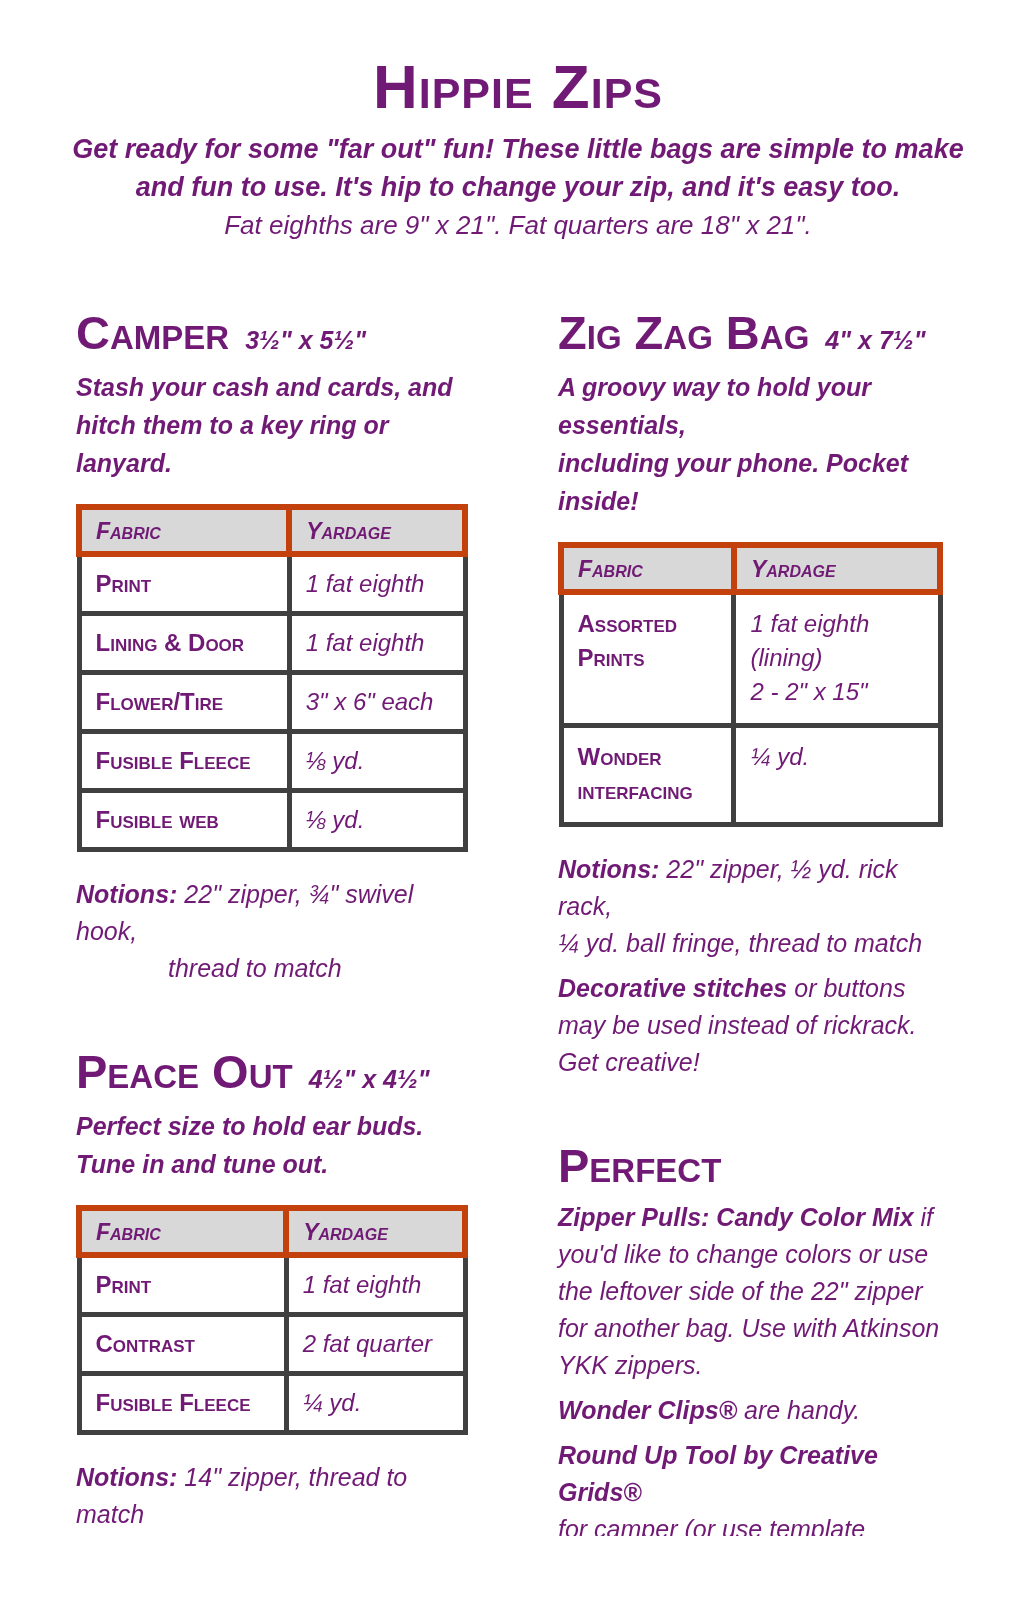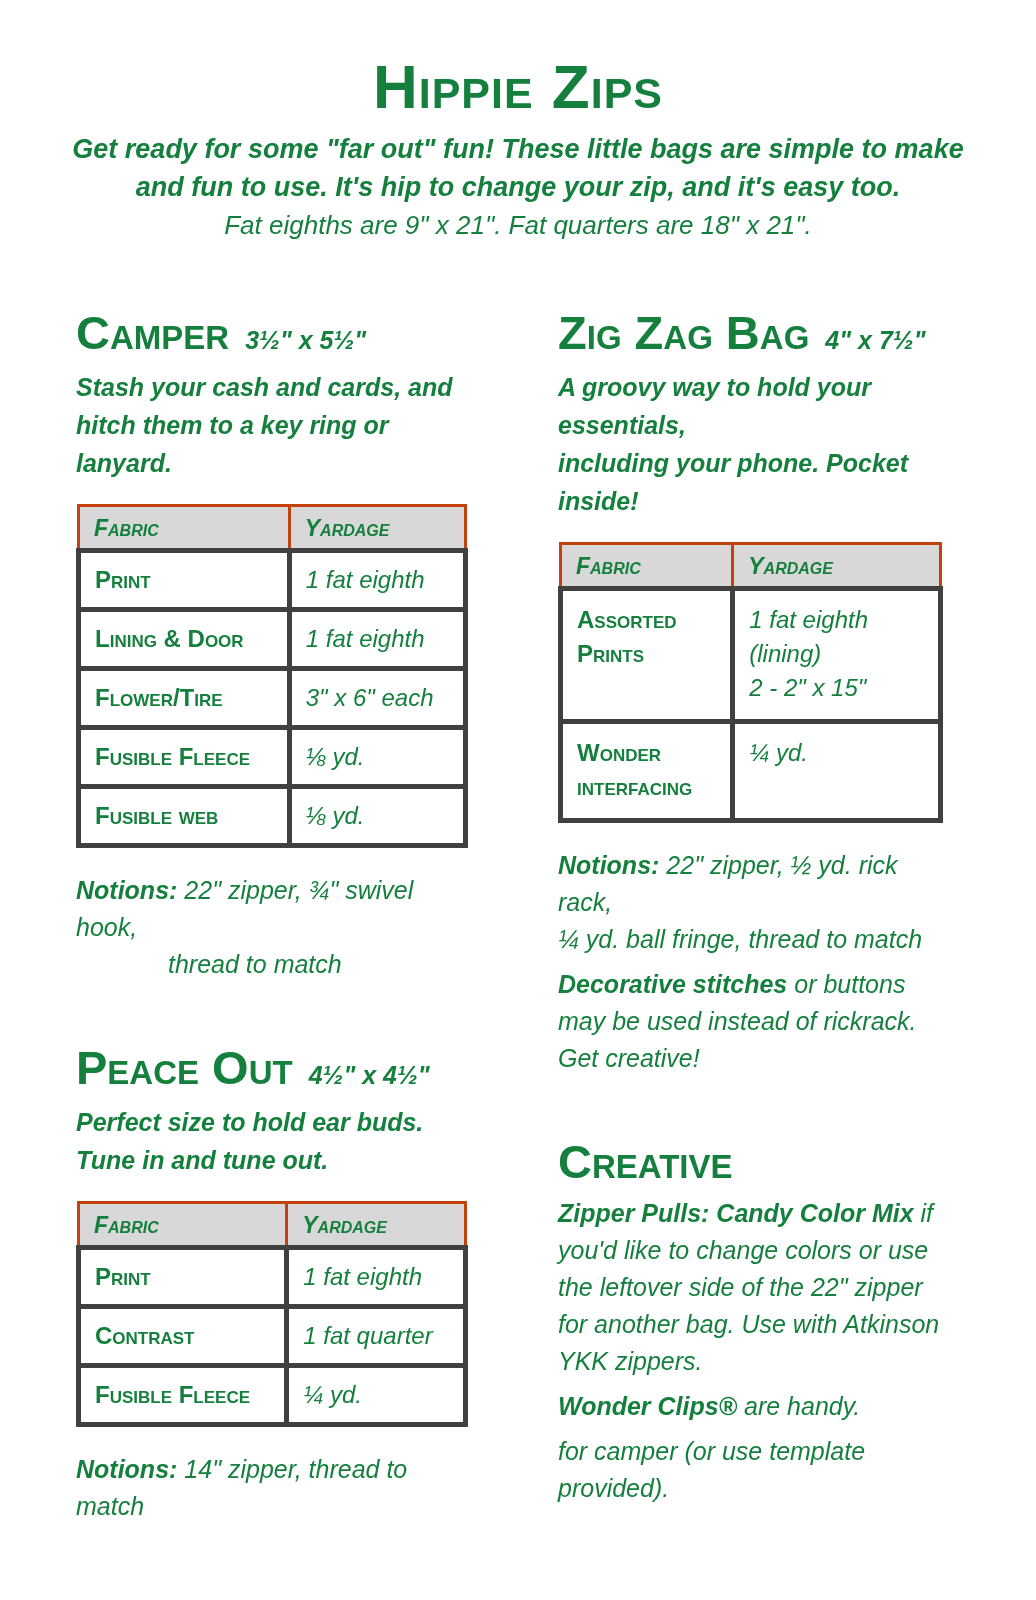--- a/index.html
+++ b/index.html
@@ -1,21 +1,21 @@
 <!DOCTYPE html>
 <html><head>
 <meta charset="utf-8">
 <style>
   html, body { margin: 0; padding: 0; background: #ffffff; }
   .page {
     position: relative;
     width: 1036px;
     height: 1536px;
     background: #ffffff;
-    color: #15803d;
+    color: #701a75;
     font-family: "Liberation Sans", sans-serif;
     overflow: hidden;
   }
   
   .header { text-align: center; padding-top: 54px; }
   .title {
     margin: 0;
     font-size: 62px;
     line-height: 66px;
     font-weight: 700;
@@ -71,21 +71,21 @@
     table-layout: fixed;
   }
   th {
     background: #d8d8d8;
     font-size: 23px;
     font-weight: 700;
     font-style: italic;
     font-variant: small-caps;
     text-align: left;
     padding: 8px 14px 6px 14px;
-    border: 3px solid #c2410c;
+    border: 6px solid #c2410c;
   }
   td {
     padding: 10px 14px;
     vertical-align: top;
     border: 5px solid #404040;
     white-space: pre-line;
     font-size: 24px;
     line-height: 34px;
   }
   td.fabric { font-variant: small-caps; font-weight: 700; }
@@ -192,21 +192,21 @@
               <th class="c2">Yardage</th>
             </tr>
           </thead>
           <tbody>
             <tr>
               <td class="fabric">Print</td>
               <td class="yardage">1 fat eighth</td>
             </tr>
             <tr>
               <td class="fabric">Contrast</td>
-              <td class="yardage">1 fat quarter</td>
+              <td class="yardage">2 fat quarter</td>
             </tr>
             <tr>
               <td class="fabric">Fusible Fleece</td>
               <td class="yardage">¼ yd.</td>
             </tr>
           </tbody>
         </table>
         <p class="notions"><span class="lead">Notions:</span><span> 14" zipper, thread to match</span></p>
       </section>
 
@@ -241,25 +241,26 @@
             </tr>
           </tbody>
         </table>
         <p class="notions"><span class="lead">Notions:</span><span> 22" zipper, ½ yd. rick rack,
 ¼ yd. ball fringe, thread to match</span></p>
         <p class="para"><span class="lead">Decorative stitches</span><span> or buttons may be used instead of rickrack. Get creative!</span></p>
       </section>
 
       <section class="sec-gap">
         <h2 class="sec-head opt-head">
-          <span class="sec-name">Creative</span>
+          <span class="sec-name">Perfect</span>
         </h2>
         <p class="para" style="margin-top:8px;"><span class="lead">Zipper Pulls: Candy Color Mix</span><span> if you'd like to change colors or use the leftover side of the 22" zipper for another bag. Use with Atkinson YKK zippers.</span></p>
         <p class="para"><span class="lead">Wonder Clips®</span><span> are handy.</span></p>
         <p class="para">
+          <span class="lead block">Round Up Tool by Creative Grids®</span>
             <span class="block">for camper (or use template provided).</span>
         </p>
       </section>
 
     </div>
   </div>
 
 </div>
 
 </body></html>

